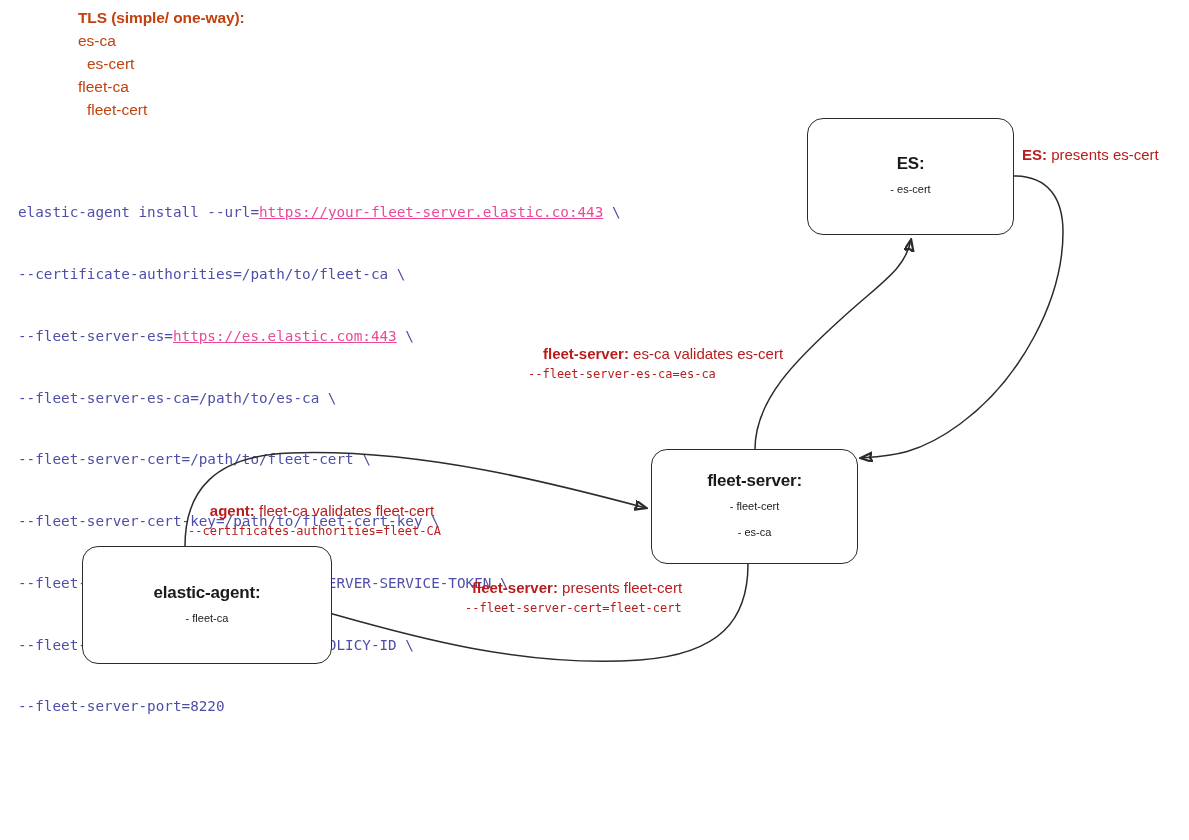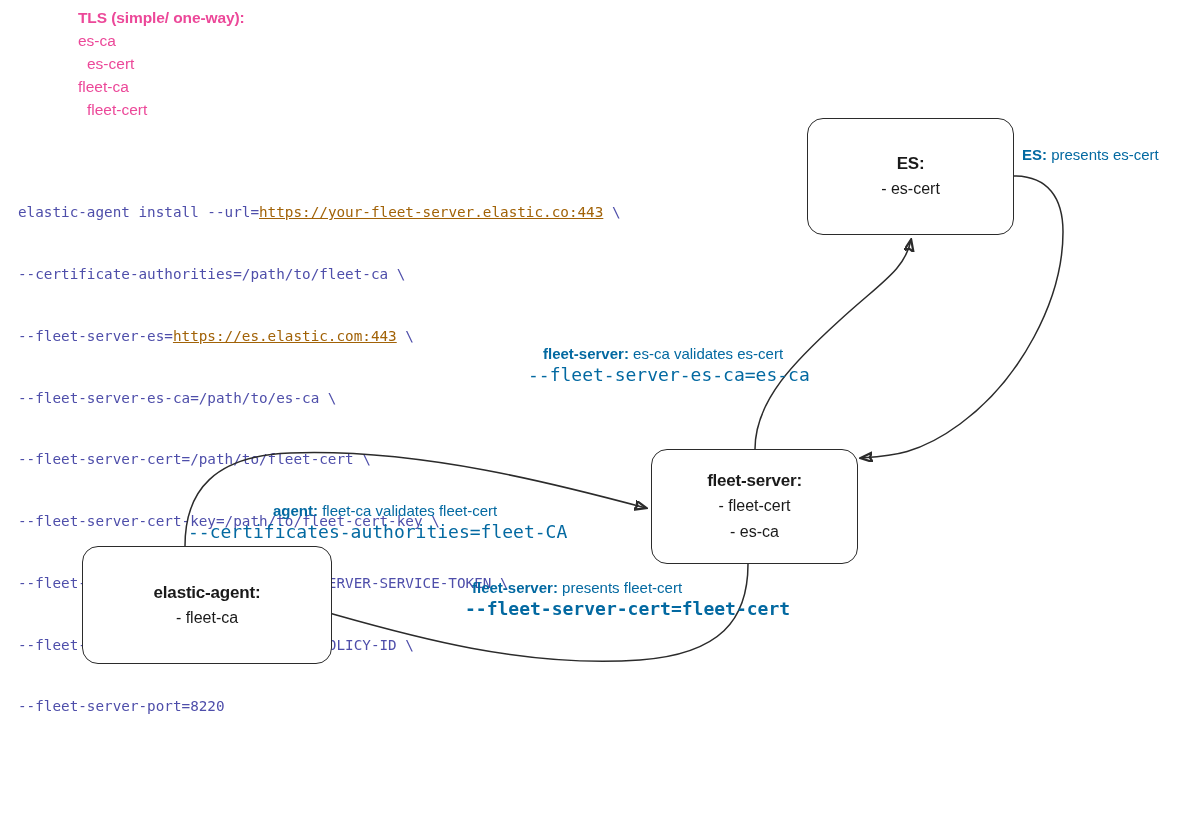--- a/index.html
+++ b/index.html
@@ -16,21 +16,21 @@
     color: #1a1a1a;
   }
 
   
   #tls-legend {
     position: absolute;
     left: 78px;
     top: 6px;
     font-size: 15.5px;
     line-height: 23px;
-    color: #ec4899;
+    color: #c2410c;
   }
   #tls-legend .legend-title {
     font-weight: bold;
     letter-spacing: -0.1px;
   }
   #tls-legend .legend-line { white-space: pre; }
   #tls-legend .indent { padding-left: 9px; }
 
   
   #command-block {
@@ -40,21 +40,21 @@
     font-family: "DejaVu Sans Mono", monospace;
     font-size: 14.3px;
     line-height: 20.6px;
     color: #4e4eaa;
     white-space: pre;
     letter-spacing: 0px;
   }
   #command-block .cmd-line { white-space: pre; }
   #command-block .url {
     text-decoration: underline;
-    color: #a16207;
+    color: #ec4899;
   }
 
   
   .node-box {
     position: absolute;
     box-sizing: border-box;
     border: 1.6px solid #2b2b2b;
     border-radius: 16px;
     background: #ffffff;
     display: flex;
@@ -63,55 +63,55 @@
     justify-content: center;
     z-index: 3;
   }
   .node-title {
     font-weight: bold;
     font-size: 17px;
     line-height: 25px;
     letter-spacing: -0.2px;
   }
   .node-line {
-    font-size: 16px;
+    font-size: 11px;
     line-height: 26px;
   }
 
   #node-es     { left: 807px; top: 118px; width: 207px; height: 117px; }
   #node-fleet  { left: 651px; top: 449px; width: 207px; height: 115px; }
   #node-agent  { left: 82px;  top: 546px; width: 250px; height: 118px; }
 
   
   .edge-label {
     position: absolute;
     z-index: 4;
     background: transparent;
     font-size: 15px;
     line-height: 21px;
-    color: #0369a1;
+    color: #b91c1c;
     white-space: nowrap;
   }
   .edge-label .lbl-bold { font-weight: bold; }
   .edge-label .lbl-mono {
     font-family: "DejaVu Sans Mono", monospace;
-    font-size: 18px;
+    font-size: 12px;
     line-height: 21px;
     display: block;
   }
   .edge-label .lbl-row { display: block; }
 
   #label-es-presents  { left: 1022px; top: 144px; }
   #label-fs-validates { left: 543px;  top: 343px; }
   #label-agent-validates { left: 203px; top: 500px; text-align: center; }
   #label-fs-presents  { left: 472px;  top: 577px; }
 
   #label-fs-validates .lbl-mono,
   #label-agent-validates .lbl-mono { margin-left: -15px; }
-  #label-fs-presents .lbl-mono { margin-left: -7px; font-weight: bold; }
+  #label-fs-presents .lbl-mono { margin-left: -7px; }
 
   
   #edge-layer {
     position: absolute;
     left: 0; top: 0;
     width: 1189px;
     height: 840px;
     z-index: 1;
     pointer-events: none;
   }

